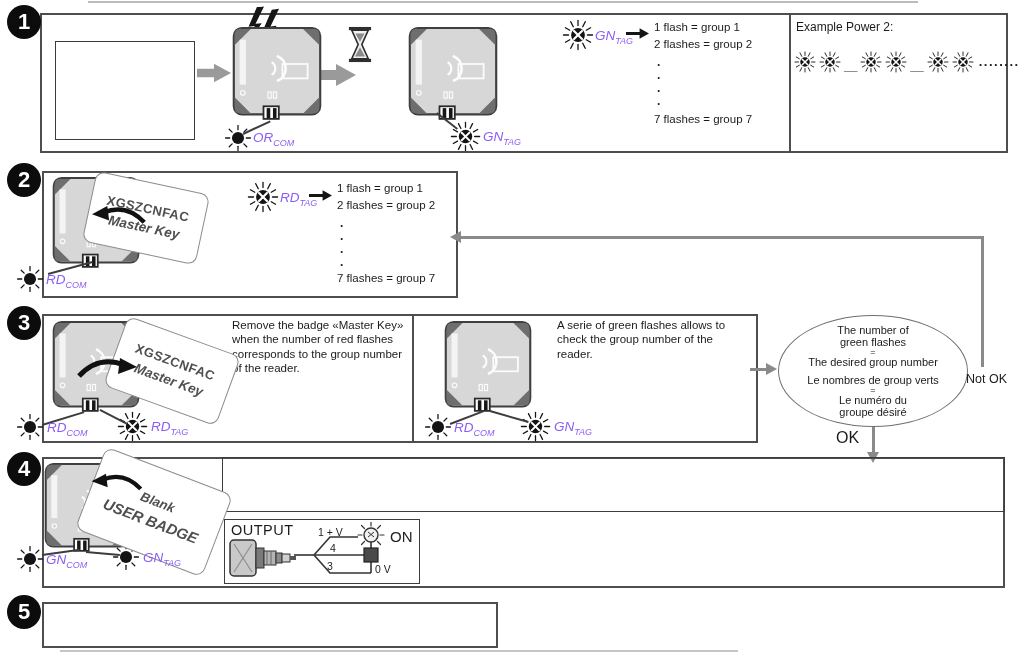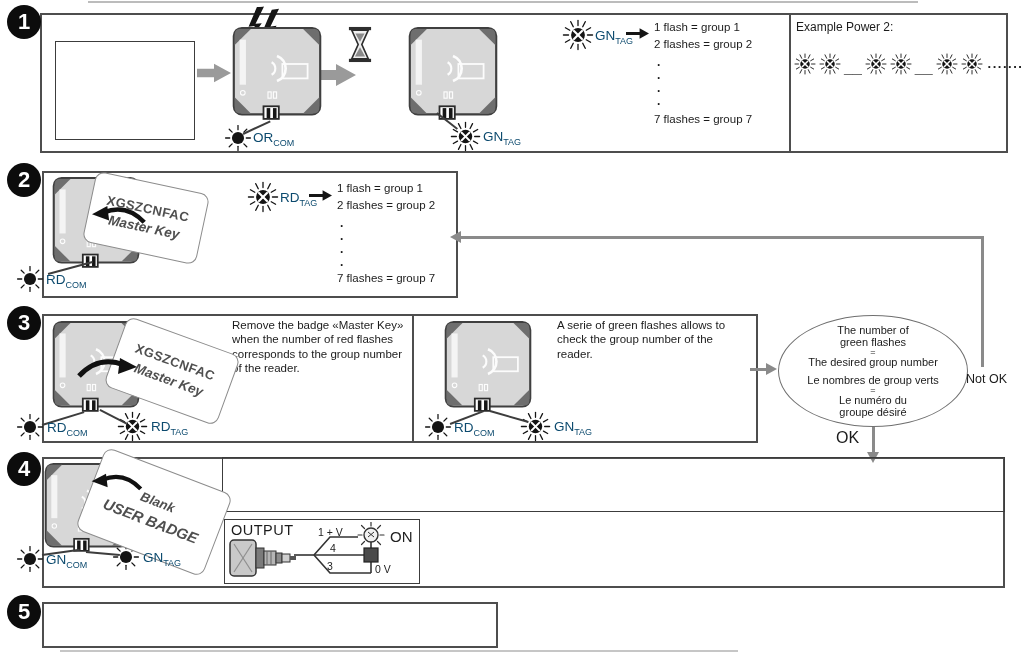--- a/index.html
+++ b/index.html
@@ -6,21 +6,21 @@
   html,body { background:#ffffff; }
   #canvas { position:relative; width:1024px; height:654px; background:#fff;
             font-family:"Liberation Sans", sans-serif; color:#1b1b1b; overflow:hidden; }
   .abs { position:absolute; }
   .box { position:absolute; border:2px solid #4e4e4e; background:transparent; }
   .thinbox { position:absolute; border:1.5px solid #3c3c3c; background:transparent; }
   .stepnum { position:absolute; width:34px; height:34px; border-radius:50%; background:#0c0c0c;
              color:#fff; font-weight:bold; font-size:22px; display:flex; align-items:center;
              justify-content:center; z-index:9; }
   .txt { position:absolute; font-size:11.5px; line-height:1.24; color:#1b1b1b; }
-  .led-label { position:absolute; font-size:13.5px; color:#0c4a6e; white-space:nowrap; z-index:6; }
+  .led-label { position:absolute; font-size:13.5px; color:#8b5cf6; white-space:nowrap; z-index:6;font-style:italic; }
   .led-label sub { font-size:9px; }
   .legend-line { position:absolute; font-size:11.5px; white-space:nowrap; }
   .vdots { position:absolute; font-size:12px; line-height:13px; white-space:pre-line; font-weight:bold; }
   .badge { position:absolute; background:#fff; border:1.6px solid #8c8c8c; border-radius:9px;
            display:flex; flex-direction:column; align-items:center; justify-content:center;
            gap:4px; z-index:4; }
   .badge .b1 { font-weight:bold; color:#4f4f4f; letter-spacing:.4px; }
   .badge .b2 { font-weight:bold; font-style:italic; color:#4f4f4f; }
   .line-h { position:absolute; background:#8a8a8a; height:2.5px; }
   .line-v { position:absolute; background:#8a8a8a; width:2.5px; }
@@ -30,21 +30,21 @@
              border-bottom:6px solid transparent; border-right:11px solid #8a8a8a; }
   .ah-right { position:absolute; width:0; height:0; border-top:6px solid transparent;
               border-bottom:6px solid transparent; border-left:11px solid #8a8a8a; }
   .ah-down { position:absolute; width:0; height:0; border-left:6px solid transparent;
              border-right:6px solid transparent; border-top:11px solid #8a8a8a; }
   .ellipse { position:absolute; border:1.6px solid #6f6f6f; border-radius:50%;
              display:flex; flex-direction:column; align-items:center; justify-content:center;
              text-align:center; font-size:11px; line-height:1.12; background:#fff; }
   .ellipse .eq { font-size:9px; line-height:8px; }
   .flashrow { position:absolute; display:flex; align-items:center; gap:3px; }
-  .flashrow .sep { font-weight:bold; font-size:16px; margin-top:9px; letter-spacing:0; }
+  .flashrow .sep { font-weight:bold; font-size:12px; margin-top:9px; letter-spacing:0; }
   .flashrow .trail { font-weight:bold; font-size:13px; letter-spacing:1.5px; margin-left:2px; }
   .curve { position:absolute; z-index:6; }
   svg.reader { position:absolute; z-index:2; }
   .olabel { position:absolute; font-size:10.5px; color:#222; white-space:nowrap; }
 </style>
 </head>
 <body>
 
 <div id="canvas">
 

